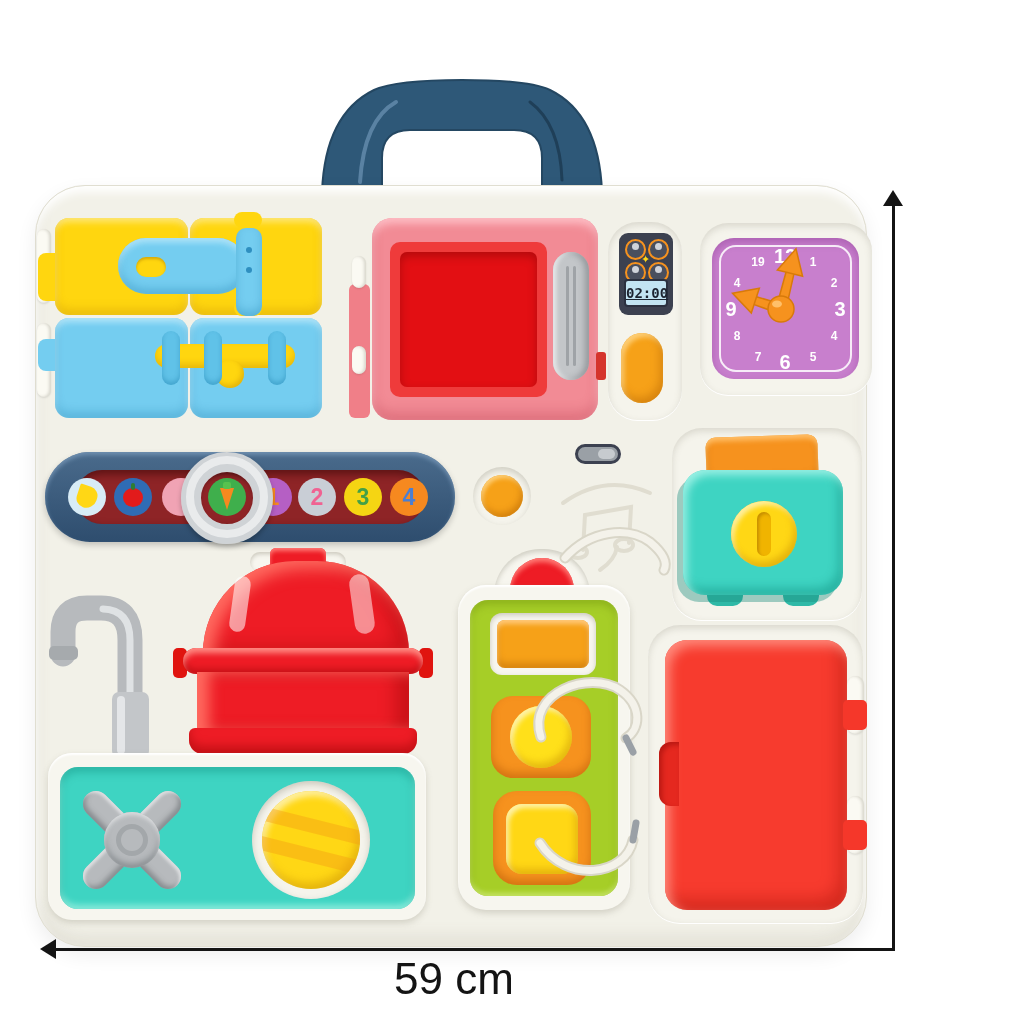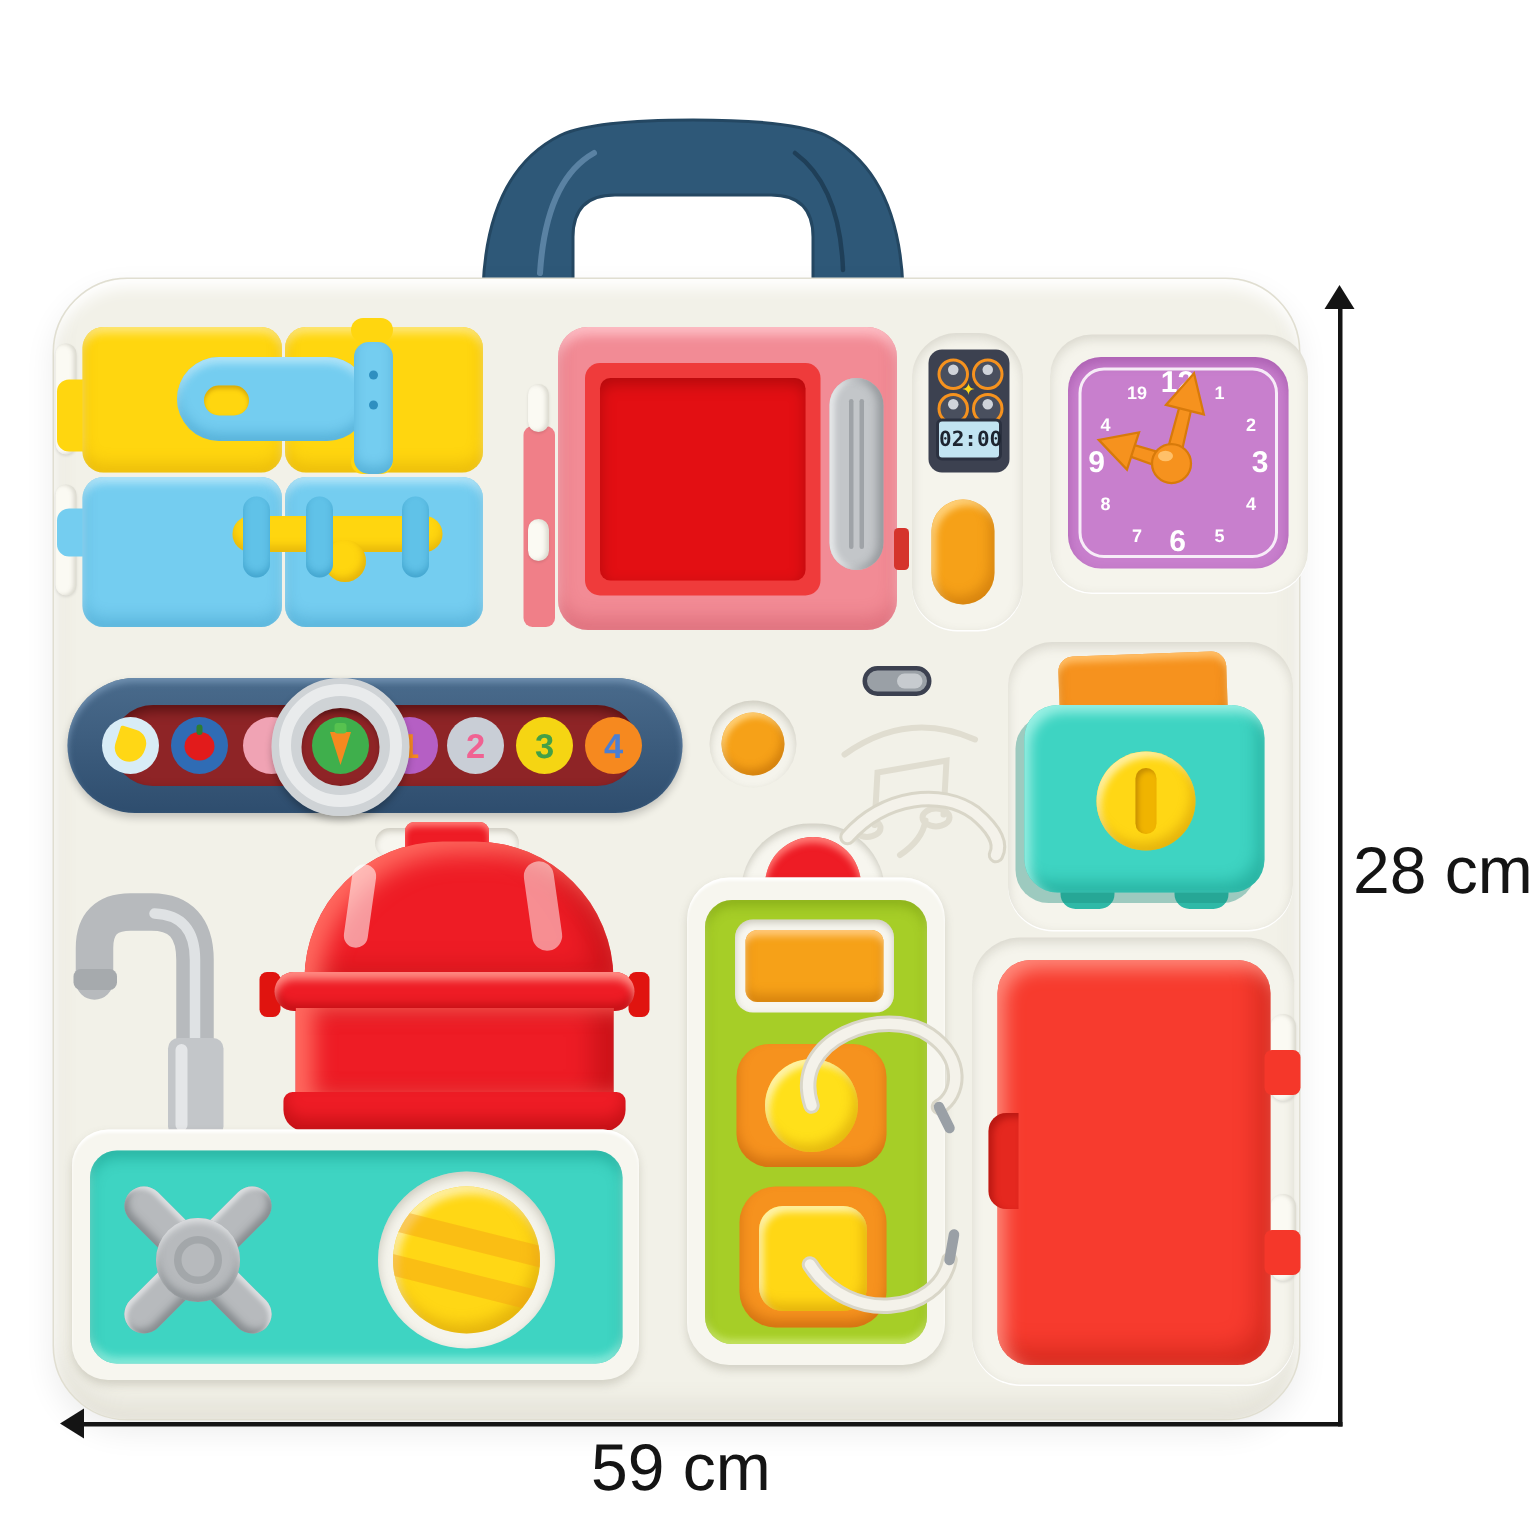--- a/index.html
+++ b/index.html
@@ -81,21 +81,21 @@
     <div class="abs r" style="left:29px;top:6px;width:17px;height:17px;border:2px solid #f6921e;background:#494f5e;">
         <div class="glyphdot"></div>
       </div>
     <div class="abs r" style="left:6px;top:29px;width:17px;height:17px;border:2px solid #f6921e;background:#494f5e;">
         <div class="glyphdot"></div>
       </div>
     <div class="abs r" style="left:29px;top:29px;width:17px;height:17px;border:2px solid #f6921e;background:#494f5e;">
         <div class="glyphdot"></div>
       </div>
     <div class="abs" style="left:22px;top:20px;color:#ffd715;font-size:11px;">✦</div>
-    <div class="abs lcd" style="left:5px;top:46px;width:40px;height:24px;">02:00</div>
+    <div class="abs lcd" style="left:5px;top:46px;width:40px;height:24px;text-decoration:underline;">02:00</div>
   </div>
   <div class="abs" style="left:621px;top:333px;width:42px;height:70px;background:#f6a118;border-radius:21px;box-shadow:inset -3px -5px 8px rgba(170,90,0,.4),inset 3px 4px 5px #ffd27a;"></div>
 
   <div class="abs recess" style="left:700px;top:223px;width:172px;height:172px;border-radius:28px;"></div>
   <div class="abs" style="left:712px;top:238px;width:147px;height:141px;background:#c87fcd;border-radius:22px;box-shadow:inset 0 4px 8px rgba(120,40,130,.35);">
     <div class="abs" style="left:7px;top:7px;right:7px;bottom:7px;border:2px solid rgba(255,255,255,.85);border-radius:17px;"></div>
     <span class="clock-num big" style="left:73px;top:18px;">12</span>
     <span class="clock-num sml" style="left:101px;top:24px;">1</span>
     <span class="clock-num sml" style="left:122px;top:45px;">2</span>
     <span class="clock-num big" style="left:128px;top:71px;">3</span>
@@ -231,16 +231,15 @@
   <div class="abs pill" style="left:847px;top:796px;width:17px;height:58px;"></div>
   <div class="abs" style="left:665px;top:640px;width:182px;height:270px;background:#f73b2e;border-radius:22px;box-shadow:inset 5px 6px 12px #ff8a7c,inset -8px -10px 16px rgba(150,10,0,.35);"></div>
   <div class="abs" style="left:659px;top:742px;width:20px;height:64px;background:#e5281f;border-radius:12px 0 0 12px;box-shadow:inset 3px 3px 5px rgba(120,0,0,.4);"></div>
   <div class="abs" style="left:843px;top:700px;width:24px;height:30px;background:#f5372a;border-radius:5px;"></div>
   <div class="abs" style="left:843px;top:820px;width:24px;height:30px;background:#f5372a;border-radius:5px;"></div>
 
   <div class="abs dimline" style="left:892px;top:204px;width:3px;height:747px;"></div>
   <div class="abs" style="left:883px;top:190px;width:0;height:0;border-left:10px solid transparent;border-right:10px solid transparent;border-bottom:16px solid #141414;"></div>
   <div class="abs dimline" style="left:56px;top:948px;width:839px;height:3px;"></div>
   <div class="abs" style="left:40px;top:939px;width:0;height:0;border-top:10px solid transparent;border-bottom:10px solid transparent;border-right:16px solid #141414;"></div>
-  <div class="abs dimtext" style="left:902px;top:556px;">28 cm</div>
   <div class="abs dimtext" style="left:394px;top:954px;">59 cm</div>
 
 </div>
 
 </body></html>

